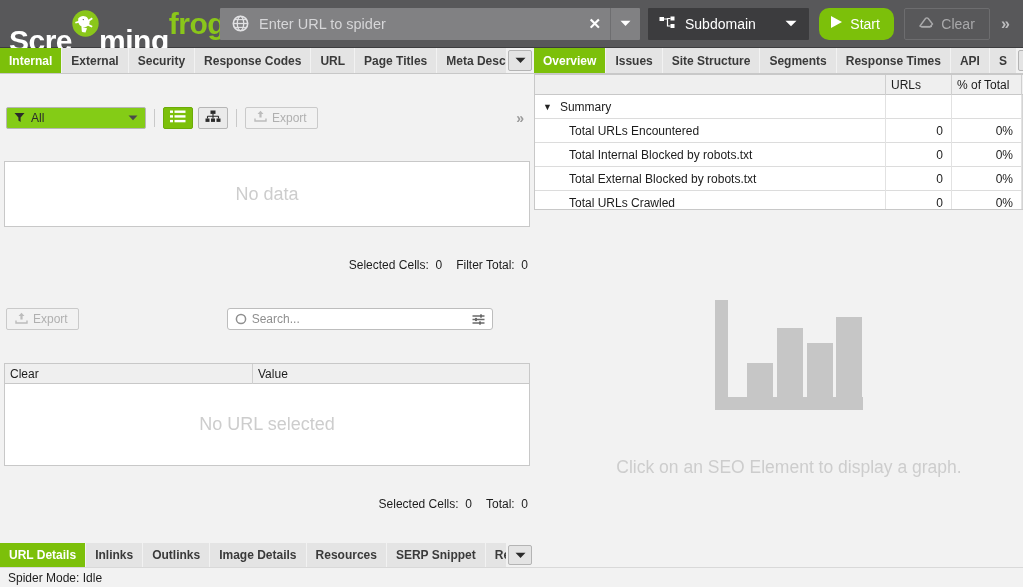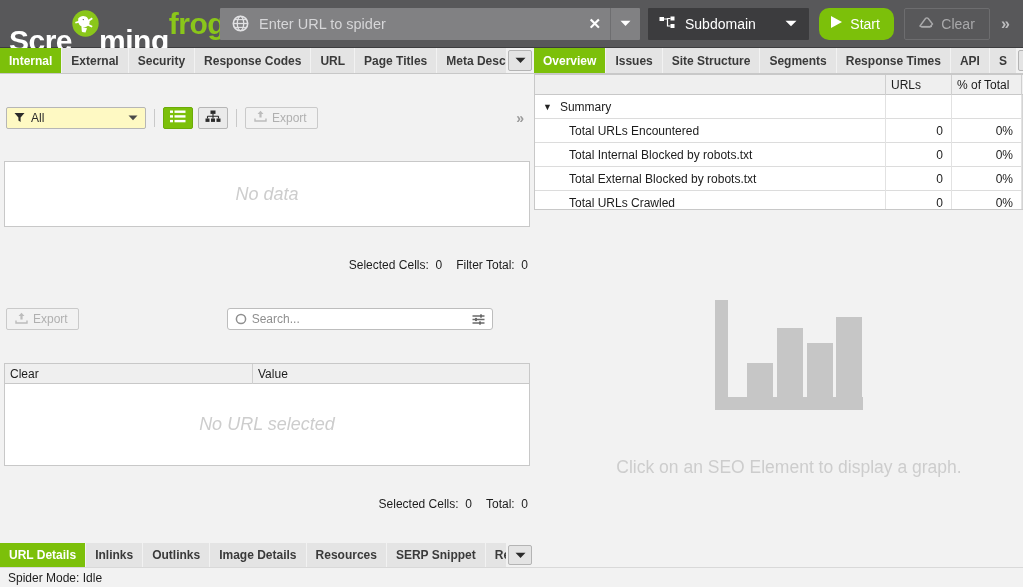--- a/index.html
+++ b/index.html
@@ -138,21 +138,21 @@
 
   
   .filterrow {
     height: 31px; min-height:31px;
     display: flex; align-items: center;
     padding: 0 6px;
     background: #f2f2f2;
   }
   .select {
     width: 140px; height: 22px;
-    background: #fef9c3;
+    background: #84cc16;
     border: 1px solid #b6b6b6; border-radius: 2px;
     display: flex; align-items: center;
     cursor: pointer;
   }
   .select .fic { padding: 0 6px 0 7px; display:flex; }
   .select .sl { flex:1; font-size: 12px; color:#2b2b2b; }
   .select .sc { padding-right: 7px; display:flex; }
   .vsep { width:1px; height:18px; background:#c9c9c9; margin: 0 8px; }
   .viewbtn {
     width: 30px; height: 22px;
@@ -193,21 +193,21 @@
     display:flex; align-items:center;
     font-size: 12px; color:#1c1c1c;
   }
   .gridhdr .cell { padding: 0 5px; height:20px; display:flex; align-items:center; border-right:1px solid #cfcfcf; }
   .gridhdr .plus { margin-left:auto; width:16px; justify-content:center; border-right:none; font-size:13px; color:#333; cursor:pointer; }
   .gridbody {
     flex:1; position:relative;
     display:flex; align-items:center; justify-content:center;
     min-height:0;
   }
-  .emptytext { color:#cdcdcd; font-size: 18px; user-select:none;font-style:italic; }
+  .emptytext { color:#cdcdcd; font-size: 18px; user-select:none; }
   .statusline {
     height: 20px; min-height:20px;
     display:flex; align-items:center; justify-content:flex-end;
     padding-right: 6px;
     font-size: 12px; color:#1c1c1c;
     background:#f2f2f2;
     gap: 14px;
   }
   .statusline span { white-space: nowrap; }
 

